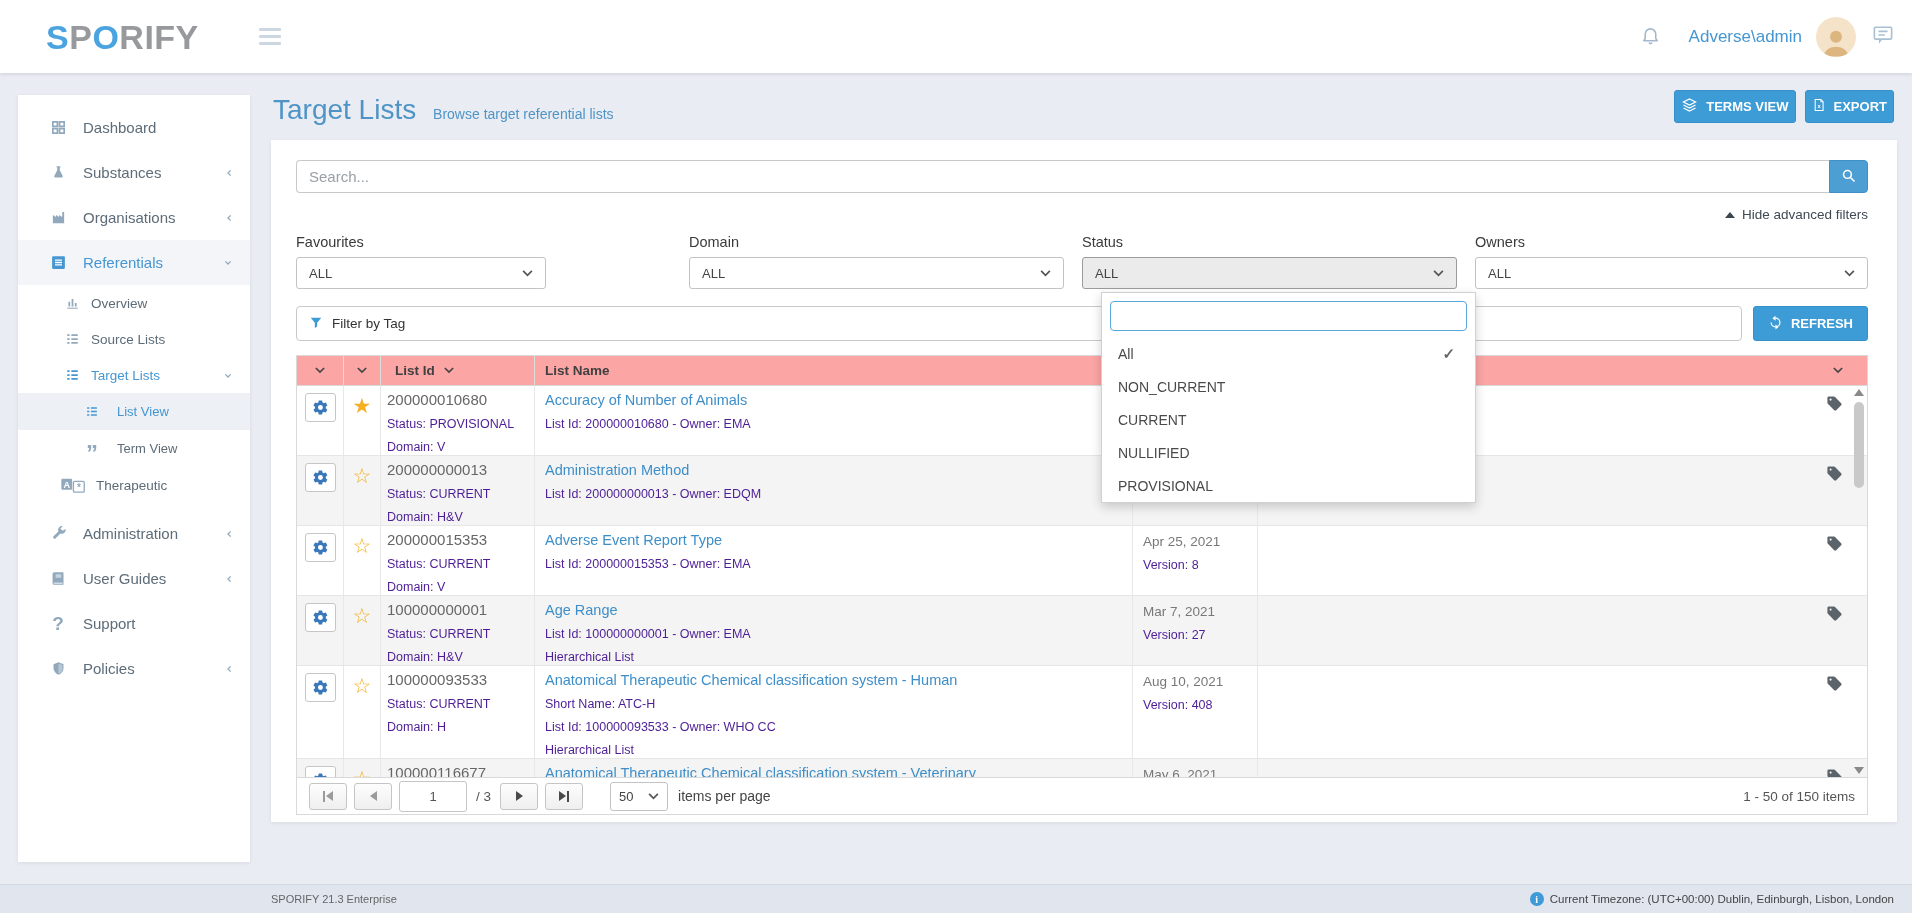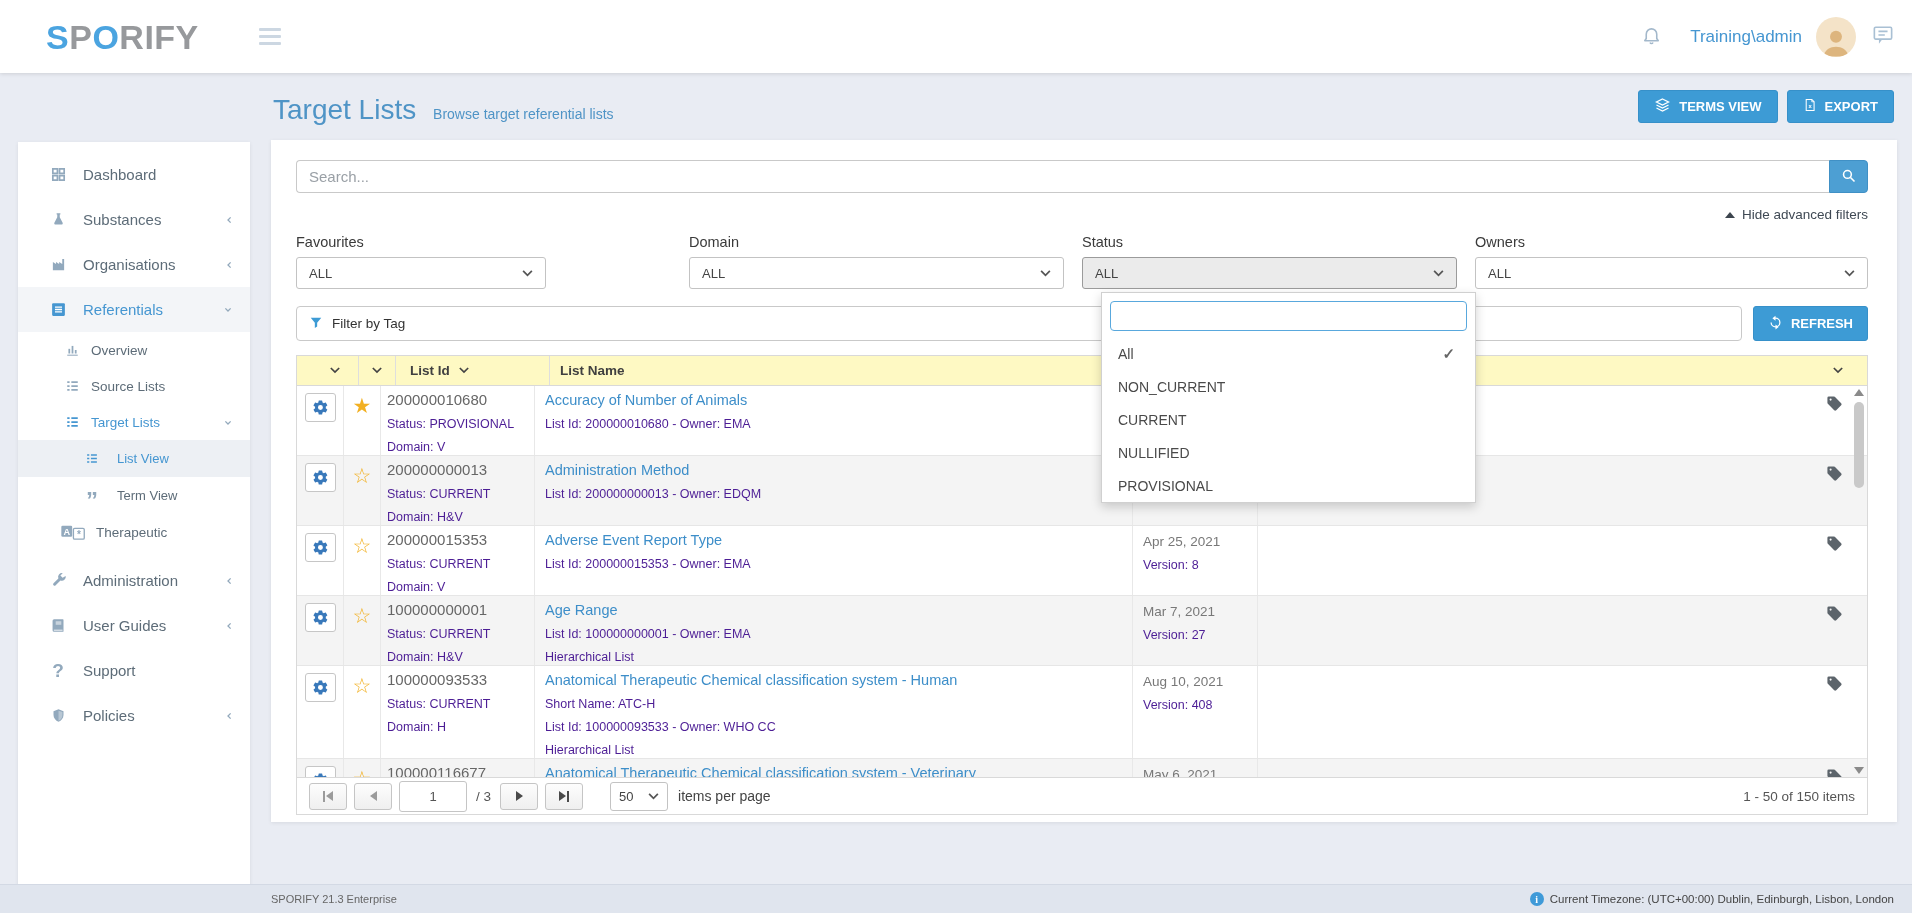--- a/index.html
+++ b/index.html
@@ -12,40 +12,40 @@
   .logo .lb{color:#4ba4e0;} .logo .lg{color:#97999c;}
   .hamburger{margin-left:56px;cursor:pointer;padding:4px;}
   .hamburger i{display:block;width:22px;height:3px;background:#ccd7e2;margin:4px 0;border-radius:1px;}
   .topbar-right{margin-left:auto;display:flex;align-items:center;margin-right:18px;}
   .bell{margin-right:28px;cursor:pointer;}
   .username{color:#4596d1;font-size:17px;cursor:pointer;}
   .avatar{width:40px;height:40px;border-radius:50%;background:#f4e3c8;margin-left:14px;overflow:hidden;display:flex;align-items:flex-end;justify-content:center;cursor:pointer;}
   .chat-ic{margin-left:16px;cursor:pointer;}
 
   
-  .sidebar{position:absolute;left:18px;top:95px;width:232px;height:767px;background:#fff;box-shadow:0 1px 4px rgba(0,0,0,.08);padding-top:10px;box-sizing:border-box;z-index:5;margin-top:47px;}
+  .sidebar{position:absolute;left:18px;top:95px;width:232px;height:767px;background:#fff;box-shadow:0 1px 4px rgba(0,0,0,.08);padding-top:10px;box-sizing:border-box;z-index:5;}
   .side-item{height:45px;display:flex;align-items:center;padding:0 16px 0 30px;color:#5d6c78;font-size:15px;cursor:pointer;}
   .side-item .icn{width:20px;margin-right:15px;display:flex;justify-content:center;align-items:center;color:#92a9bd;flex:none;}
   .side-item .chev{margin-left:auto;color:#93a9bc;display:flex;}
   .side-item.blue, .side-item.blue .icn{color:#4596d1;}
   .side-item.groupbg{background:#f3f5f8;}
   .side-sub{height:36px;padding-left:46px;font-size:13.5px;}
   .side-sub .icn{width:17px;margin-right:10px;}
   .side-subsub{height:37px;padding-left:64px;font-size:13px;}
   .side-subsub.currentbg{background:#edf0f4;}
   .gap8{height:8px;}
   .qmark{font-size:19px;font-weight:bold;color:#92a9bd;}
   .quote-ic{font-size:24px;font-weight:bold;color:#92a9bd;line-height:10px;margin-top:10px;}
 
   
   .page-title{position:absolute;left:273px;top:90px;margin:0;font-weight:normal;z-index:6;}
   .page-title .t{font-size:28px;color:#4f94c6;}
   .page-title .s{font-size:14px;color:#4f94c6;margin-left:8px;}
   .page-actions{position:absolute;top:90px;right:18px;display:flex;gap:9px;z-index:6;}
-  .btn-blue{display:flex;align-items:center;gap:8px;height:33px;padding:0 15px;background:#3d9bd5;border:1px solid #3690c9;border-radius:3px;color:#fff;font-size:13px;font-weight:bold;cursor:pointer;font-family:inherit;}
+  .btn-blue{display:flex;align-items:center;gap:8px;height:33px;padding:0 6px;background:#3d9bd5;border:1px solid #3690c9;border-radius:3px;color:#fff;font-size:13px;font-weight:bold;cursor:pointer;font-family:inherit;}
 
   
   .card{position:absolute;left:271px;top:140px;width:1626px;height:682px;background:#fff;box-shadow:0 1px 4px rgba(0,0,0,.08);box-sizing:border-box;padding:20px 29px 0 25px;z-index:4;}
 
   .search-row{display:flex;height:33px;}
   .search-input{flex:1;border:1px solid #c9c9c9;border-right:none;border-radius:4px 0 0 4px;padding:0 12px;font-size:15px;color:#555;outline:none;font-family:inherit;}
   .search-input::placeholder{color:#9aa0a6;}
   .search-btn{width:39px;background:#4d9fd3;border:1px solid #4090c5;border-radius:0 4px 4px 0;display:flex;align-items:center;justify-content:center;cursor:pointer;}
 
   .hide-filters{display:flex;align-items:center;gap:7px;margin:13px 0 0 2px;font-size:13.5px;color:#3f4954;cursor:pointer;height:17px;justify-content:flex-end;}
@@ -59,21 +59,21 @@
   .select .chev-s{margin-left:auto;display:flex;}
   .select.narrow{width:250px;}
   .select.open{background:#ebebeb;border-color:#9b9b9b;}
 
   .tag-row{display:flex;margin-top:17px;height:35px;align-items:center;}
   .tag-input{width:1446px;height:35px;border:1px solid #c9c9c9;border-radius:4px;display:flex;align-items:center;padding:0 12px;gap:9px;font-size:13.5px;color:#333;box-sizing:border-box;cursor:text;}
   .refresh-btn{margin-left:auto;height:35px;padding:0 14px;}
 
   
   .grid{margin-top:14px;border:1px solid #d9d9d9;}
-  .thead{height:30px;background:#fef9c3;display:flex;border-bottom:1px solid #d9d9d9;box-sizing:border-box;padding-left:15px;}
+  .thead{height:30px;background:#fca5a5;display:flex;border-bottom:1px solid #d9d9d9;box-sizing:border-box;}
   .th{display:flex;align-items:center;font-size:13.5px;font-weight:bold;color:#404040;border-right:1px solid #dedede;box-sizing:border-box;}
   .th:last-child{border-right:none;}
   .tbody{height:391px;overflow:hidden;position:relative;}
   .trow{display:flex;border-bottom:1px solid #e6e6e6;box-sizing:border-box;background:#fff;}
   .trow:nth-child(even){background:#f4f4f4;}
   .cell{box-sizing:border-box;border-right:1px solid #e8e8e8;}
   .cell:last-child{border-right:none;}
   .c-gear{width:47px;display:flex;justify-content:center;padding-top:7px;}
   .c-star{width:37px;display:flex;justify-content:center;padding-top:9px;}
   .c-id{width:154px;padding:5px 8px 0 6px;}
@@ -142,21 +142,21 @@
         <i></i>
         <i></i>
       </div>
     <div class="topbar-right">
       <span class="bell">
         <svg width="21" height="22" viewBox="0 0 24 24" fill="none" stroke="#a3b8cb" stroke-width="1.8" stroke-linejoin="round">
             <path d="M18 16v-5a6 6 0 1 0-12 0v5l-1.7 2.5h15.4z"></path>
             <path d="M10.3 20.5a1.8 1.8 0 0 0 3.4 0"></path>
           </svg>
       </span>
-      <span class="username">Training\admin</span>
+      <span class="username">Adverse\admin</span>
       <span class="avatar">
         <svg width="34" height="32" viewBox="0 0 24 22">
             <circle cx="12" cy="8" r="4.2" fill="#ddb57e"></circle>
             <path d="M3 22c1-5 5-7 9-7s8 2 9 7z" fill="#ddb57e"></path>
           </svg>
       </span>
       <span class="chat-ic">
         <svg width="22" height="20" viewBox="0 0 24 22" fill="none" stroke="#a9c0d4" stroke-width="1.8">
             <rect x="2.5" y="2.5" width="19" height="13" rx="1.5"></rect>
             <path d="M7 7h10M7 11h7"></path>

